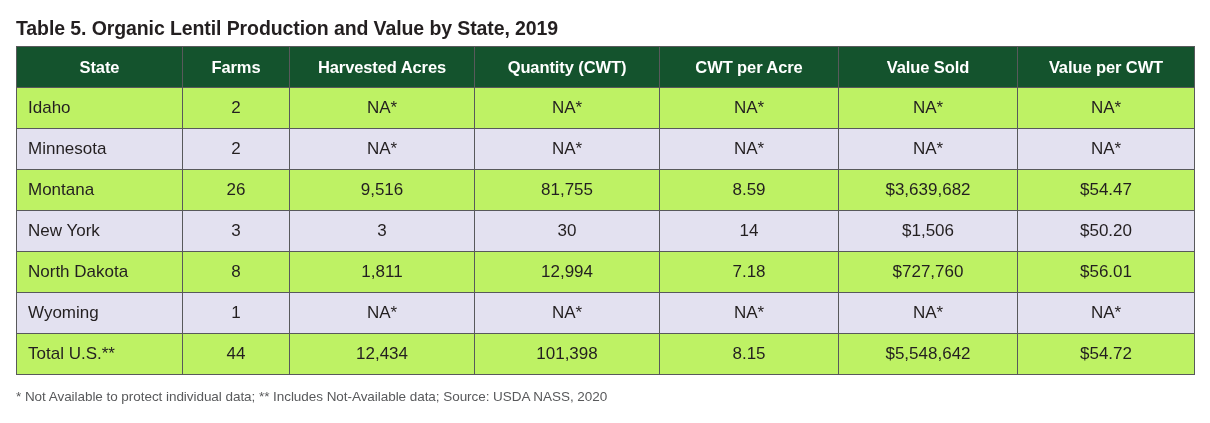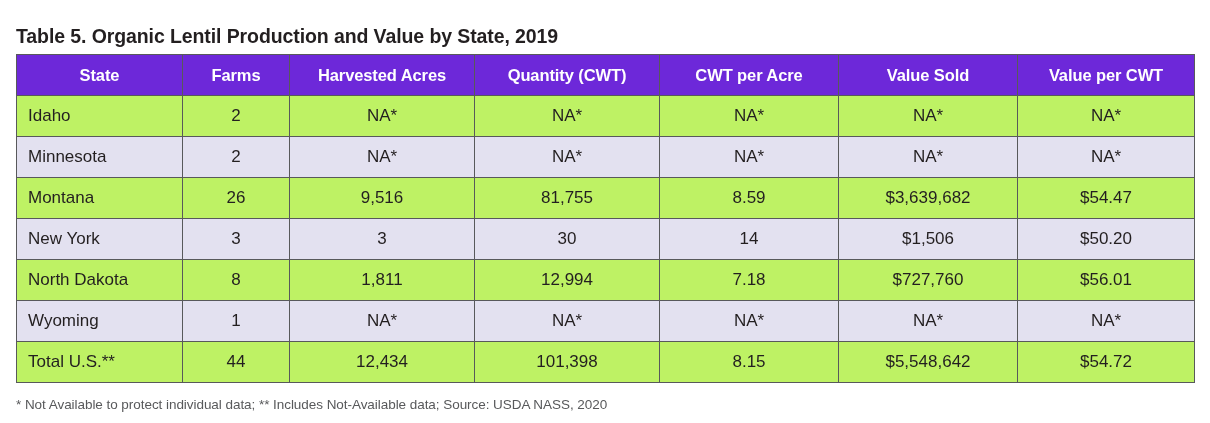--- a/index.html
+++ b/index.html
@@ -12,21 +12,21 @@
     height: 423px;
     overflow: hidden;
     font-family: "Liberation Sans", sans-serif;
     -webkit-font-smoothing: antialiased;
   }
   .page {
     position: relative;
     width: 1088px;
     height: 423px;
     box-sizing: border-box;
-    padding: 16px 16px;
+    padding: 8px 16px;
   }
   .table-title {
     font-size: 19.5px;
     font-weight: bold;
     color: #231f20;
     letter-spacing: -0.1px;
     padding-top: 5px;
     padding-bottom: 0px;
     line-height: 30px;
     white-space: nowrap;
@@ -38,21 +38,21 @@
     margin-top: 3px;
   }
   table.data-table th,
   table.data-table td {
     border: 1px solid #58595b;
     padding: 0;
     height: 41px;
     box-sizing: border-box;
   }
   thead th {
-    background: #6d28d9;
+    background: #14532d;
     color: #ffffff;
     font-size: 16.5px;
     font-weight: bold;
     text-align: center;
     height: 47px;
     letter-spacing: -0.1px;
     white-space: nowrap;
     border-color: #3a3a6b;
     border-bottom-color: #58595b;
   }

